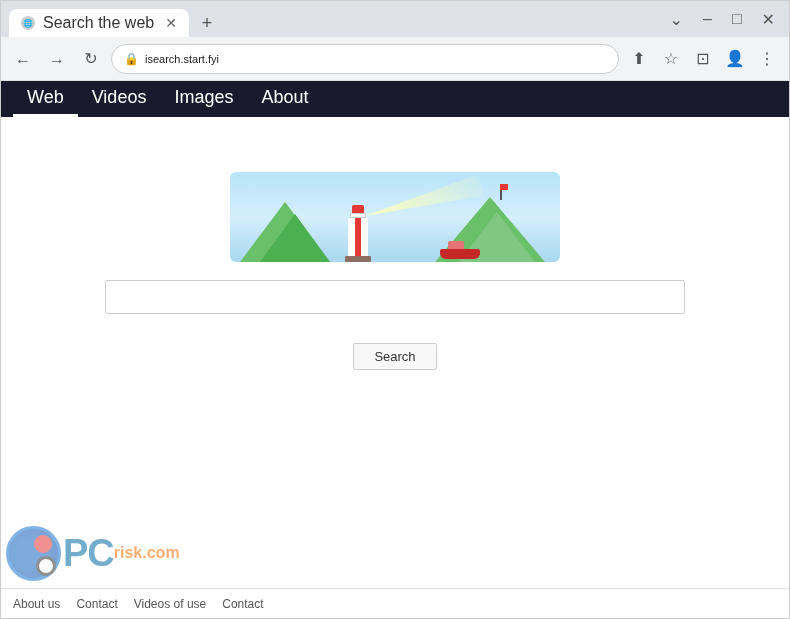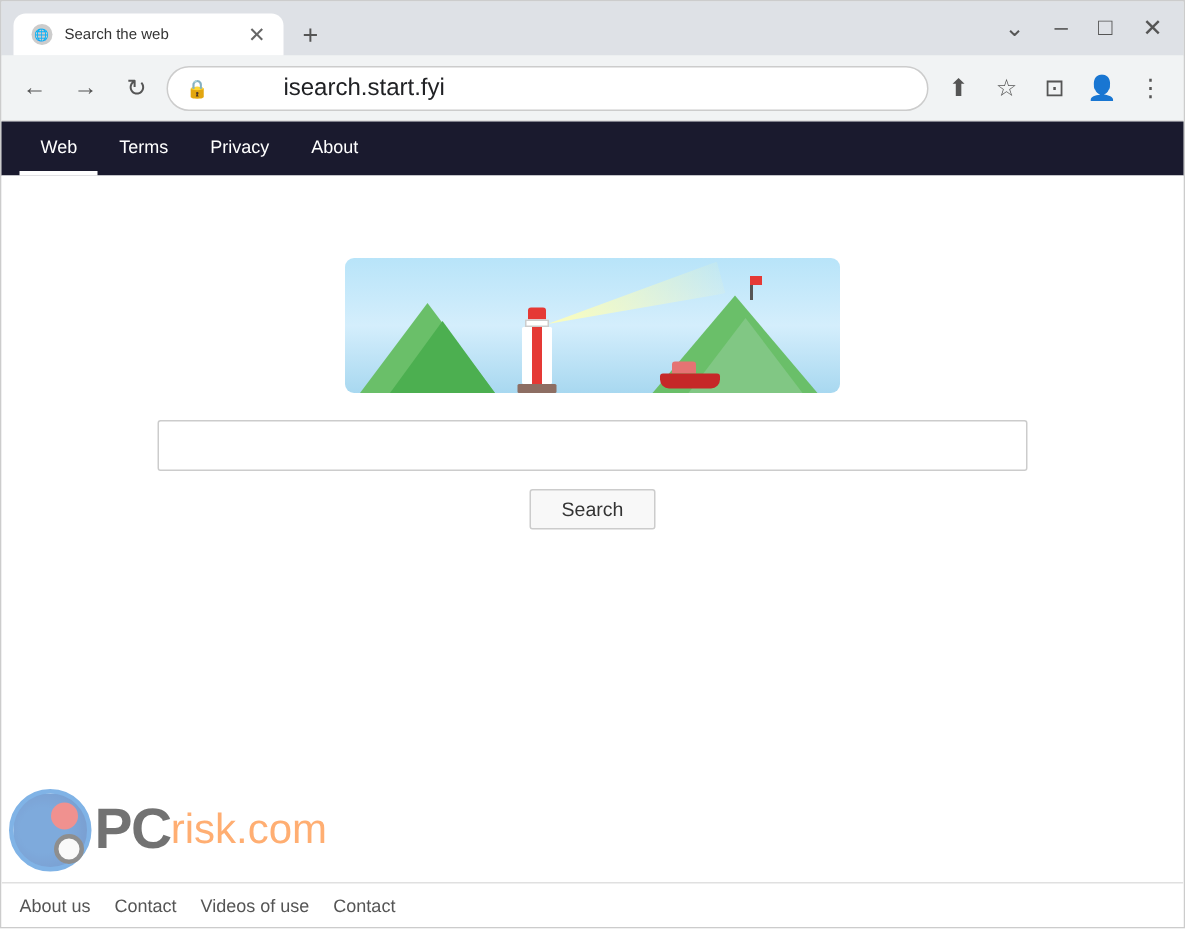--- a/index.html
+++ b/index.html
@@ -38,21 +38,21 @@
       max-width: 220px;
     }
     .tab-favicon {
       width: 14px;
       height: 14px;
       background: #ccc;
       border-radius: 50%;
       display: flex; align-items: center; justify-content: center;
       font-size: 8px;
     }
-    .tab-title { flex: 1; font-size: 10px; color: #333; overflow: hidden; white-space: nowrap; text-overflow: ellipsis; }
+    .tab-title { flex: 1; font-size: 16px; color: #333; overflow: hidden; white-space: nowrap; text-overflow: ellipsis; }
     .tab-close { font-size: 14px; color: #666; cursor: pointer; line-height: 1; }
     .new-tab-btn {
       width: 28px; height: 28px;
       display: flex; align-items: center; justify-content: center;
       font-size: 18px; color: #555; cursor: pointer; border-radius: 50%;
       margin-left: 4px;
     }
     .window-controls {
       display: flex; gap: 8px; align-items: center; margin-left: auto;
     }
@@ -80,36 +80,36 @@
       border: 1px solid #ccc;
       border-radius: 15px;
       display: flex;
       align-items: center;
       padding: 0 12px;
       gap: 6px;
       font-size: 13px;
       color: #333;
     }
     .lock-icon { font-size: 12px; color: #555; }
-    .address-text { flex: 1; font-size: 16px; color: #202124; margin-left: 44px; }
+    .address-text { flex: 1; font-size: 11px; color: #202124; }
     .toolbar-actions { display: flex; gap: 4px; align-items: center; }
     .toolbar-icon { width: 28px; height: 28px; display: flex; align-items: center; justify-content: center; cursor: pointer; color: #555; font-size: 16px; border-radius: 50%; }
 
     
     .site-nav {
       height: 36px;
       background: #1a1a2e;
       display: flex;
       align-items: center;
       padding: 0 12px;
       gap: 0;
     }
     .site-nav-item {
       color: #fff;
-      font-size: 12px;
+      font-size: 18px;
       padding: 0 14px;
       height: 100%;
       display: flex;
       align-items: center;
       cursor: pointer;
       border-bottom: 3px solid transparent;
     }
     .site-nav-item.active {
       border-bottom: 3px solid #fff;
     }
@@ -239,21 +239,21 @@
     }
     .flag-pole { width: 2px; height: 10px; background: #555; }
     .flag-banner { width: 8px; height: 6px; background: #e53935; }
 
     
     .search-area {
       margin-top: 18px;
       display: flex;
       flex-direction: column;
       align-items: center;
-      gap: 12px;
+      gap: 29px;
     }
     .search-input {
       width: 580px;
       height: 34px;
       border: 1px solid #ccc;
       border-radius: 2px;
       padding: 0 10px;
       font-size: 14px;
       outline: none;
     }
@@ -325,28 +325,28 @@
       bottom: 2px; right: 2px;
       width: 20px; height: 20px;
       background: #f5f5f5;
       border-radius: 50%;
       border: 3px solid #333;
     }
     .watermark-text {
       font-family: Arial Black, sans-serif;
       font-size: 38px;
       font-weight: 900;
-      color: #000000;
+      color: #0369a1;
       margin-left: 2px;
       letter-spacing: -1px;
     }
     .watermark-text2 {
       font-family: Arial, sans-serif;
-      font-size: 28px;
-      font-weight: 400;
+      font-size: 16px;
+      font-weight: 700;
       color: #ff6d00;
       letter-spacing: 0;
     }
   </style>
 </head>
 <body>
 
 <div class="browser-frame">
 
   <div class="title-bar">
@@ -378,22 +378,22 @@
       <div class="toolbar-icon">⬆</div>
       <div class="toolbar-icon">☆</div>
       <div class="toolbar-icon">⊡</div>
       <div class="toolbar-icon">👤</div>
       <div class="toolbar-icon">⋮</div>
     </div>
   </div>
 
   <div class="site-nav">
     <div class="site-nav-item active">Web</div>
-    <div class="site-nav-item">Terms</div>
-    <div class="site-nav-item">Privacy</div>
+    <div class="site-nav-item">Videos</div>
+    <div class="site-nav-item">Images</div>
     <div class="site-nav-item">About</div>
   </div>
 
   <div class="page-content">
 
     <div class="hero-image">
 
       <div class="mountain-left"></div>
       <div class="mountain-left2"></div>
 

